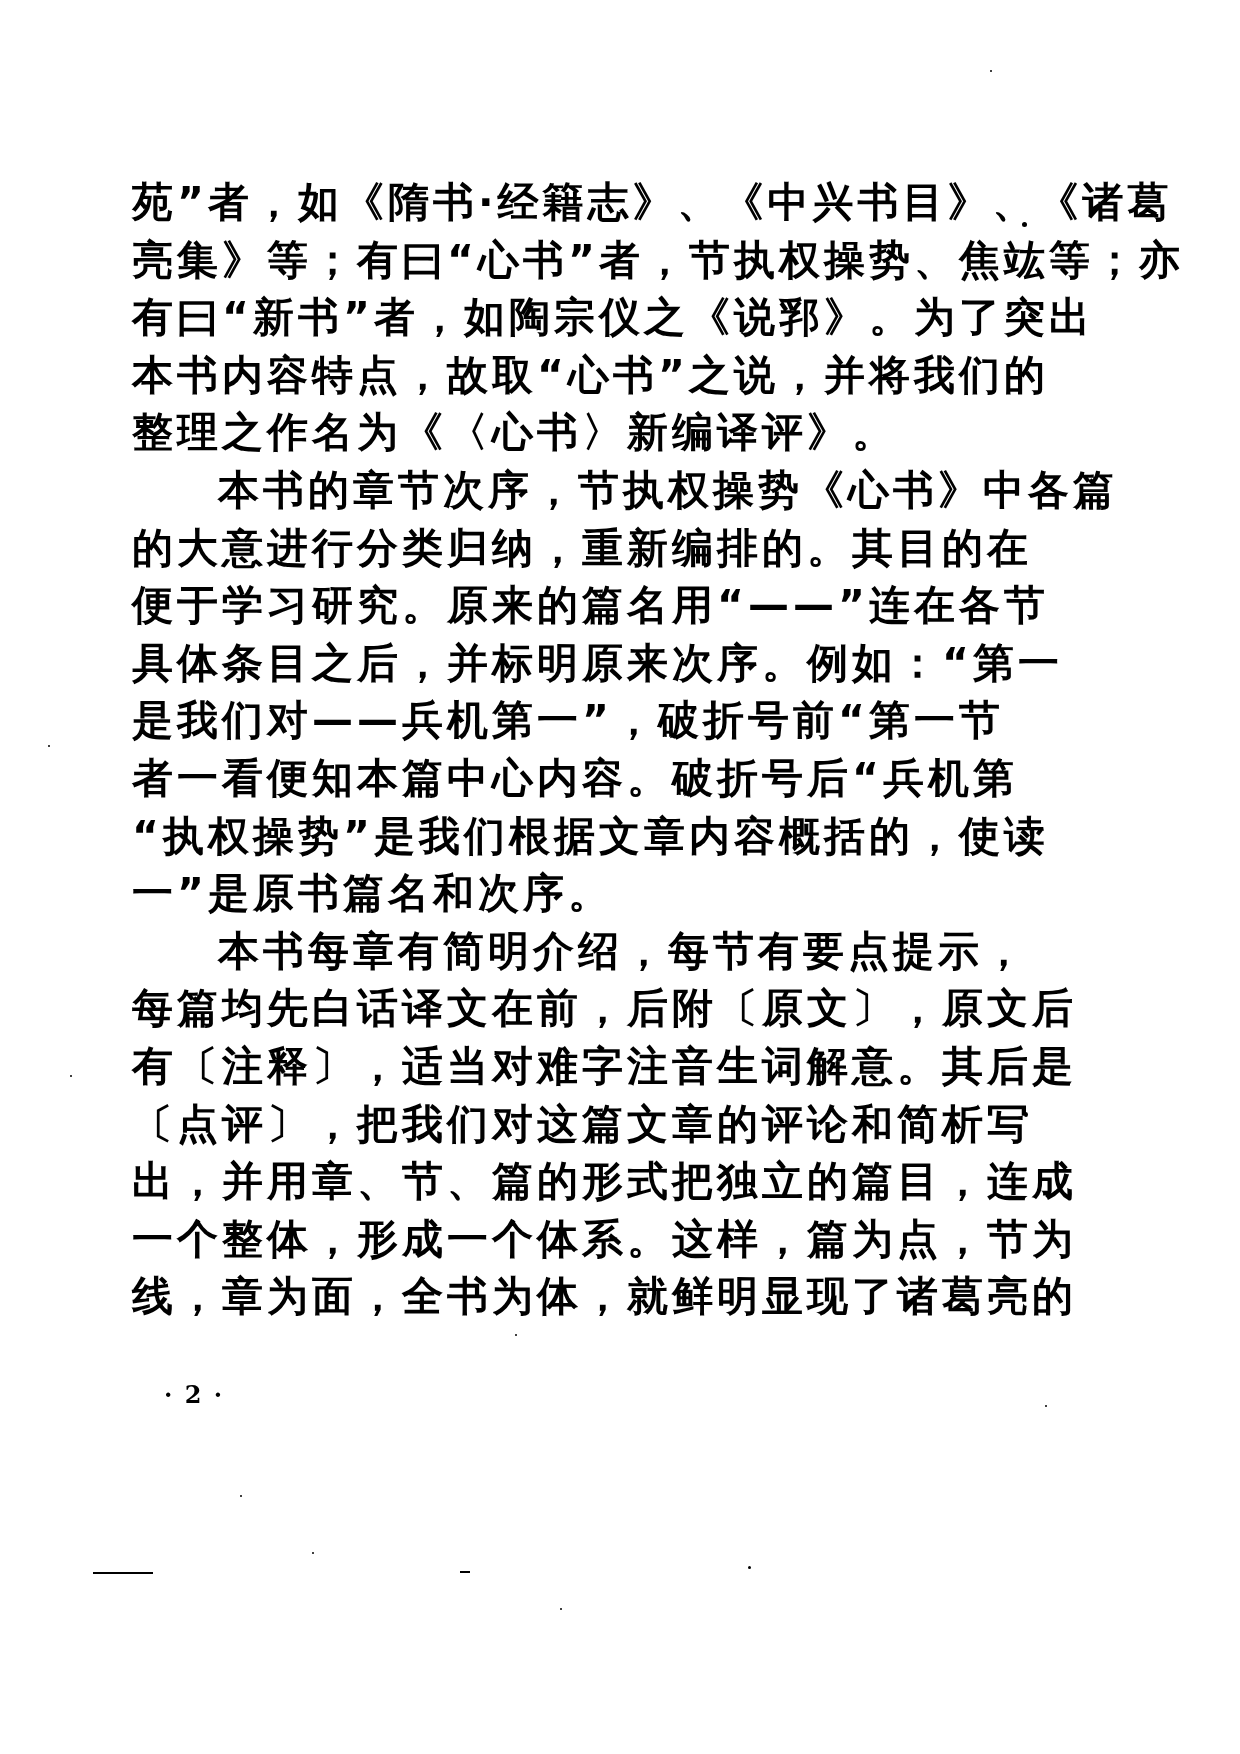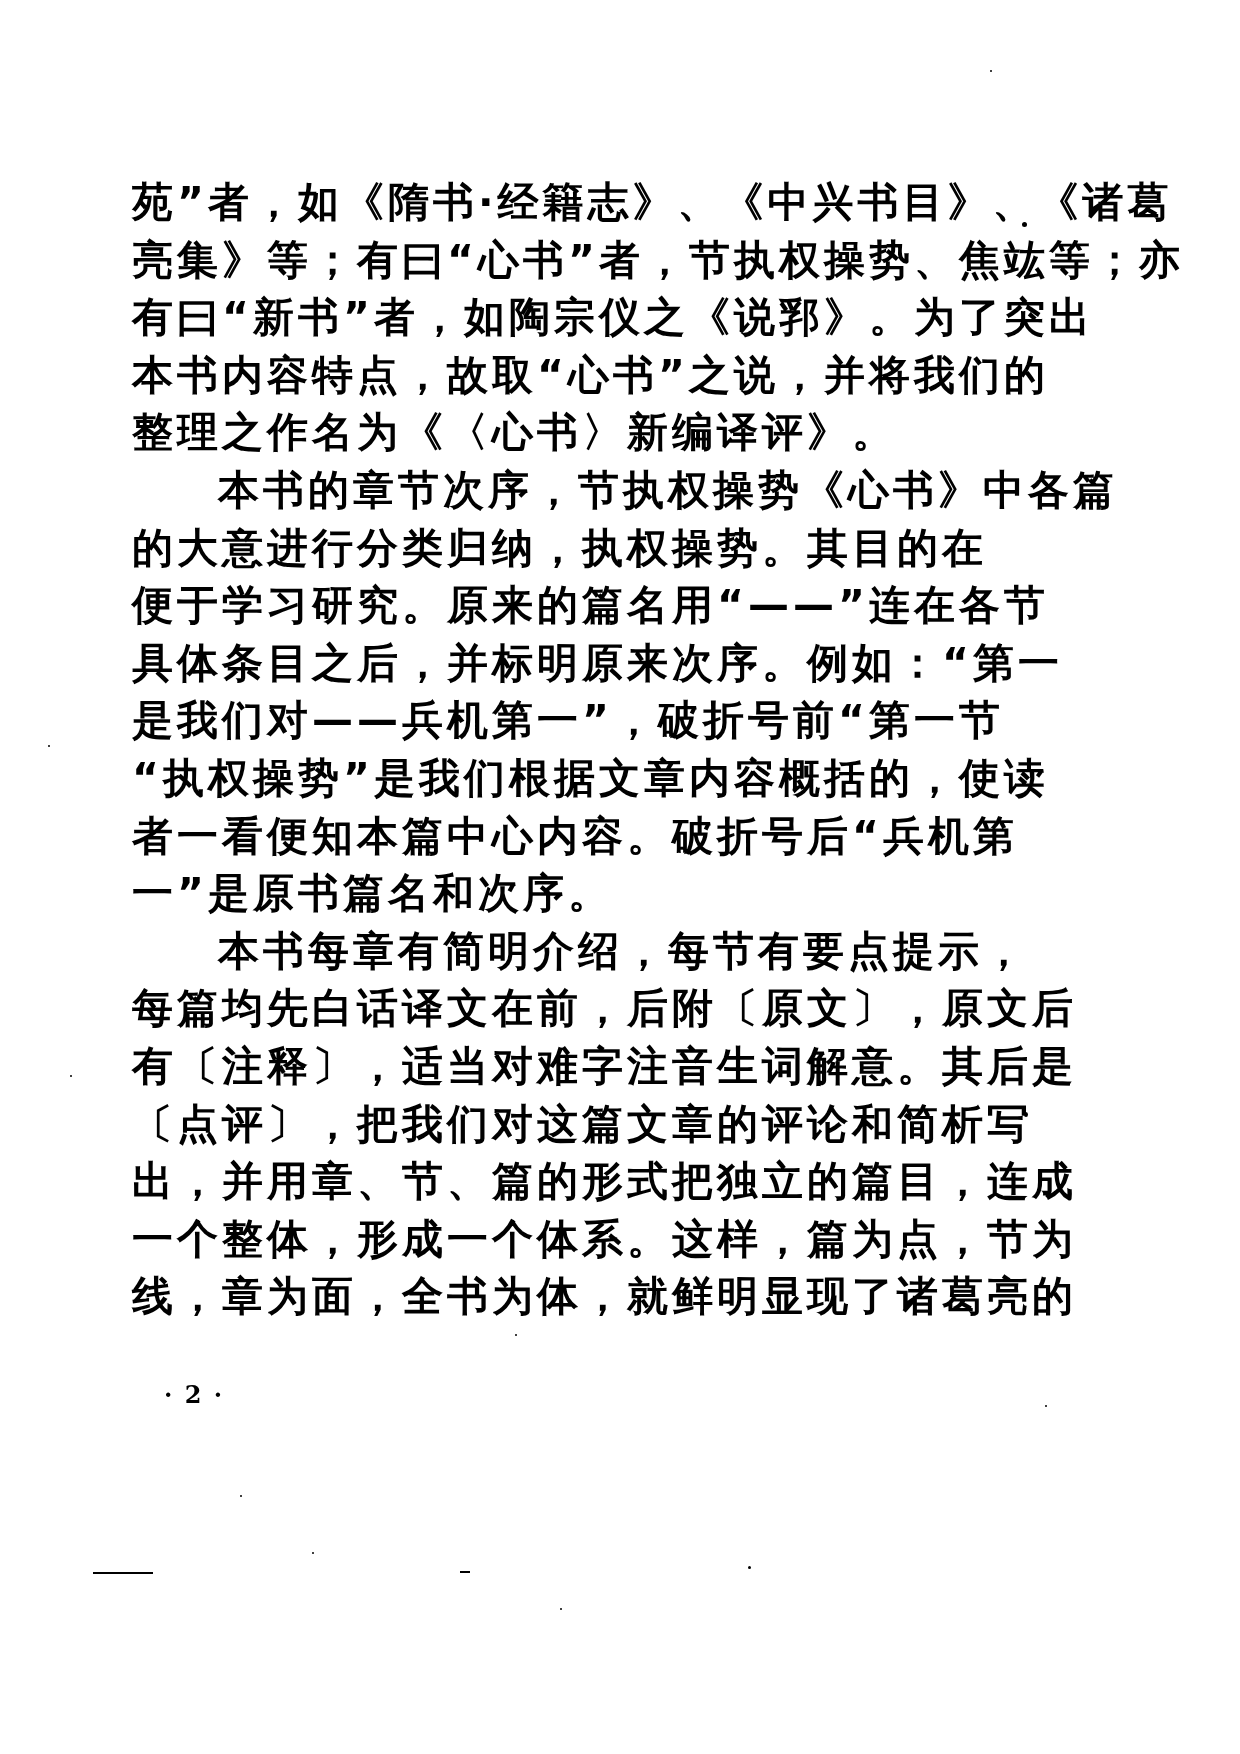--- a/index.html
+++ b/index.html
@@ -71,26 +71,26 @@
 <div class="page">
   <div class="text-block">
 
     <div class="line">苑”者，如《隋书·经籍志》、《中兴书目》、《诸葛</div>
     <div class="line">亮集》等；有曰“心书”者，节执权操势、焦竑等；亦</div>
     <div class="line">有曰“新书”者，如陶宗仪之《说郛》。为了突出</div>
     <div class="line">本书内容特点，故取“心书”之说，并将我们的</div>
     <div class="line last">整理之作名为《〈心书〉新编译评》。</div>
 
     <div class="line indent">本书的章节次序，节执权操势《心书》中各篇</div>
-    <div class="line">的大意进行分类归纳，执权操势。其目的在</div>
+    <div class="line">的大意进行分类归纳，重新编排的。其目的在</div>
     <div class="line">便于学习研究。原来的篇名用“——”连在各节</div>
     <div class="line">具体条目之后，并标明原来次序。例如：“第一</div>
     <div class="line">是我们对——兵机第一”，破折号前“第一节</div>
+    <div class="line">者一看便知本篇中心内容。破折号后“兵机第</div>
     <div class="line">“执权操势”是我们根据文章内容概括的，使读</div>
-    <div class="line">者一看便知本篇中心内容。破折号后“兵机第</div>
     <div class="line last">一”是原书篇名和次序。</div>
 
     <div class="line indent">本书每章有简明介绍，每节有要点提示，</div>
     <div class="line">每篇均先白话译文在前，后附〔原文〕，原文后</div>
     <div class="line">有〔注释〕，适当对难字注音生词解意。其后是</div>
     <div class="line">〔点评〕，把我们对这篇文章的评论和简析写</div>
     <div class="line">出，并用章、节、篇的形式把独立的篇目，连成</div>
     <div class="line">一个整体，形成一个体系。这样，篇为点，节为</div>
     <div class="line">线，章为面，全书为体，就鲜明显现了诸葛亮的</div>
   </div>

